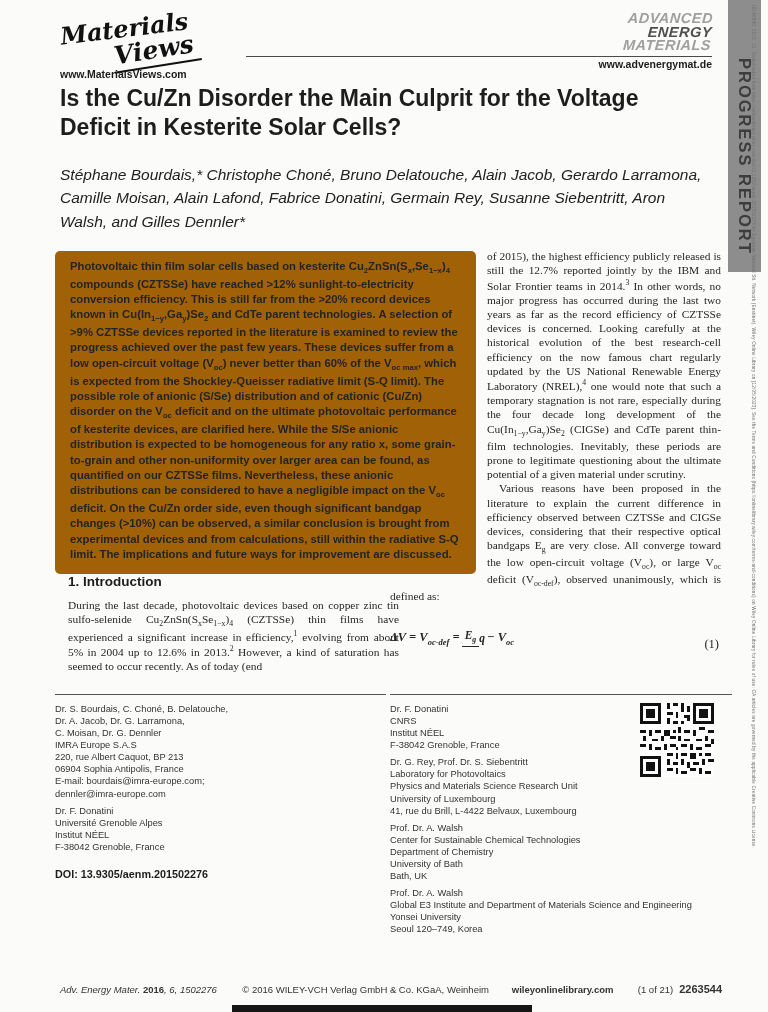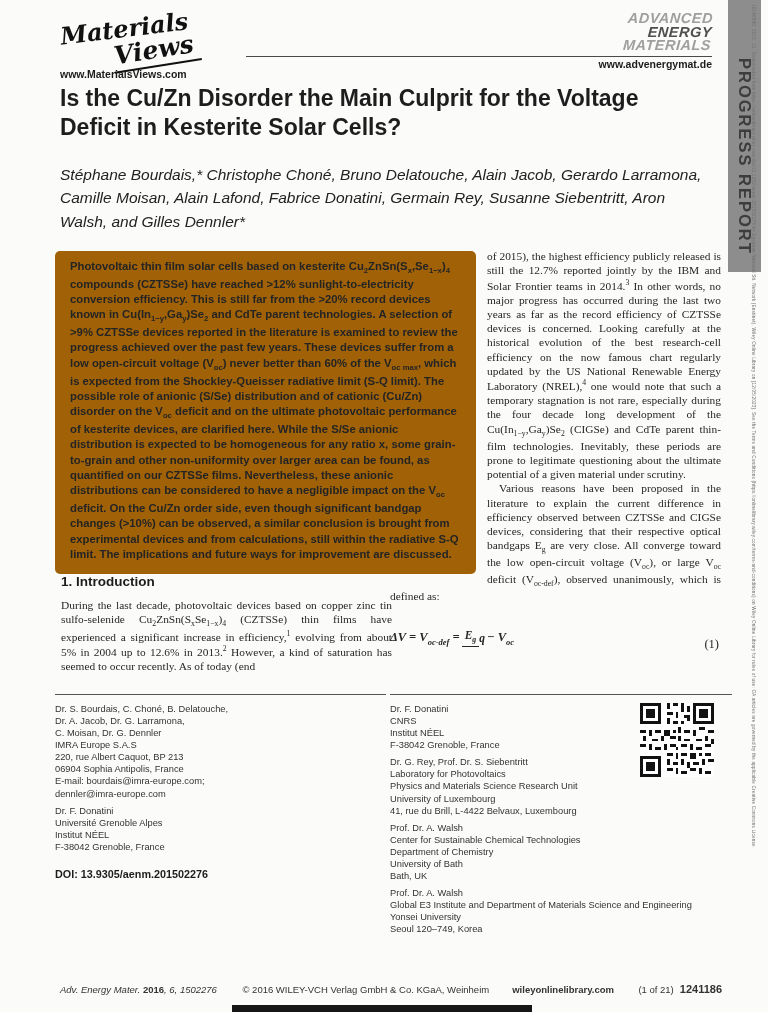--- a/index.html
+++ b/index.html
@@ -44,21 +44,21 @@
   .right-col { position:absolute; left:390px; top:249px; width:331px; }
   .box-spacer { float:left; width:97px; height:330px; }
   .body-p { font-size:11.4px; line-height:1.25; text-align:justify; color:#262626;font-family:Liberation Serif, serif; }
   .body-p + .body-p { text-indent:12px; }
   .eq-row { clear:both; position:relative; margin-top:26px; font-style:italic; font-size:12.5px; color:#262626; }
   .eq-flex { display:inline-flex; align-items:center; gap:2px;font-weight:bold; }
   .frac { display:inline-flex; align-items:center; line-height:1.1; font-size:11.5px; }
   .frac .num { border-bottom:1px solid #262626; padding:0 3px 1px 3px; }
   .eq-num { position:absolute; right:2px; top:8px; font-style:normal; }
   sub { font-size:68%; } sup { font-size:68%; }
-  .left-col-bottom { position:absolute; left:61px; top:574px; width:331px; }
+  .left-col-bottom { position:absolute; left:68px; top:574px; width:331px; }
   .sec-heading { font-size:13.5px; font-weight:bold; color:#1d1d1d; margin-bottom:9px; }
   
   .fn-col { position:absolute; font-size:9.3px; line-height:1.3; color:#333; }
   .fn-left  { left:55px;  top:694px; width:331px; border-top:1px solid #555; padding-top:8px; }
   .fn-right { left:390px; top:694px; width:342px; border-top:1px solid #555; padding-top:8px; }
   .fn-group { white-space:pre-line; margin-bottom:5px; }
   .doi { font-size:10.8px; font-weight:bold; color:#1d1d1d; margin-top:14px; }
   .qr { position:absolute; left:250px; top:8px; width:74px; height:74px; }
   
   .footer { position:absolute; left:60px; top:983px; width:662px; display:flex; align-items:center; font-size:9.5px; color:#333; }
@@ -168,17 +168,17 @@
           <rect x="2" y="20" width="3" height="3"></rect>
         <path d="M9 0h1v2H9zM11 0h2v1h-2zM14 0h1v3h-1zM16 1h1v2h-1zM9 3h2v1H9zM12 3h1v2h-1zM15 4h2v1h-2zM9 5h1v2H9zM11 6h2v1h-2zM14 6h1v1h-1zM16 5h1v1h-1zM0 9h2v1H0zM3 9h1v2H3zM5 9h2v1H5zM8 9h2v2H8zM11 9h1v1h-1zM13 8h1v2h-1zM15 9h2v1h-2zM18 9h1v2h-1zM20 8h2v1h-2zM23 9h2v1h-2zM1 11h1v2H1zM4 12h2v1H4zM7 11h1v2H7zM10 11h2v1h-2zM13 11h1v2h-1zM15 12h2v1h-2zM19 12h2v1h-2zM22 11h1v2h-1zM24 12h1v2h-1zM0 14h2v1H0zM3 14h1v2H3zM5 15h2v1H5zM8 14h1v2H8zM10 14h2v1h-2zM12 15h1v1h-1zM14 14h2v1h-2zM17 14h1v2h-1zM19 15h2v1h-2zM22 14h2v1h-2zM9 17h2v1H9zM12 17h1v2h-1zM14 17h2v1h-2zM17 17h2v2h-2zM20 17h1v1h-1zM22 17h2v1h-2zM9 19h1v2H9zM11 20h2v1h-2zM14 19h1v2h-1zM16 20h1v2h-1zM18 20h2v1h-2zM21 19h1v2h-1zM23 19h2v1h-2zM9 22h2v1H9zM12 22h1v2h-1zM14 23h2v1h-2zM17 22h2v1h-2zM20 22h1v2h-1zM22 23h2v1h-2z"></path>
       </g>
     </svg>
   </div>
 
   <div class="footer">
     <span class="f-ref"><span>Adv. Energy Mater.</span> <b>2016</b><span>, 6, 1502276</span></span>
     <span class="f-copy">© 2016 WILEY-VCH Verlag GmbH &amp; Co. KGaA, Weinheim</span>
     <span class="f-site">wileyonlinelibrary.com</span>
-    <span class="f-page"><span>(1 of 21)</span><span class="f-no">1241186</span></span>
+    <span class="f-page"><span>(1 of 21)</span><span class="f-no">2263544</span></span>
   </div>
 
   <div class="bottom-bar"></div>
 </div>
 
 </body></html>

